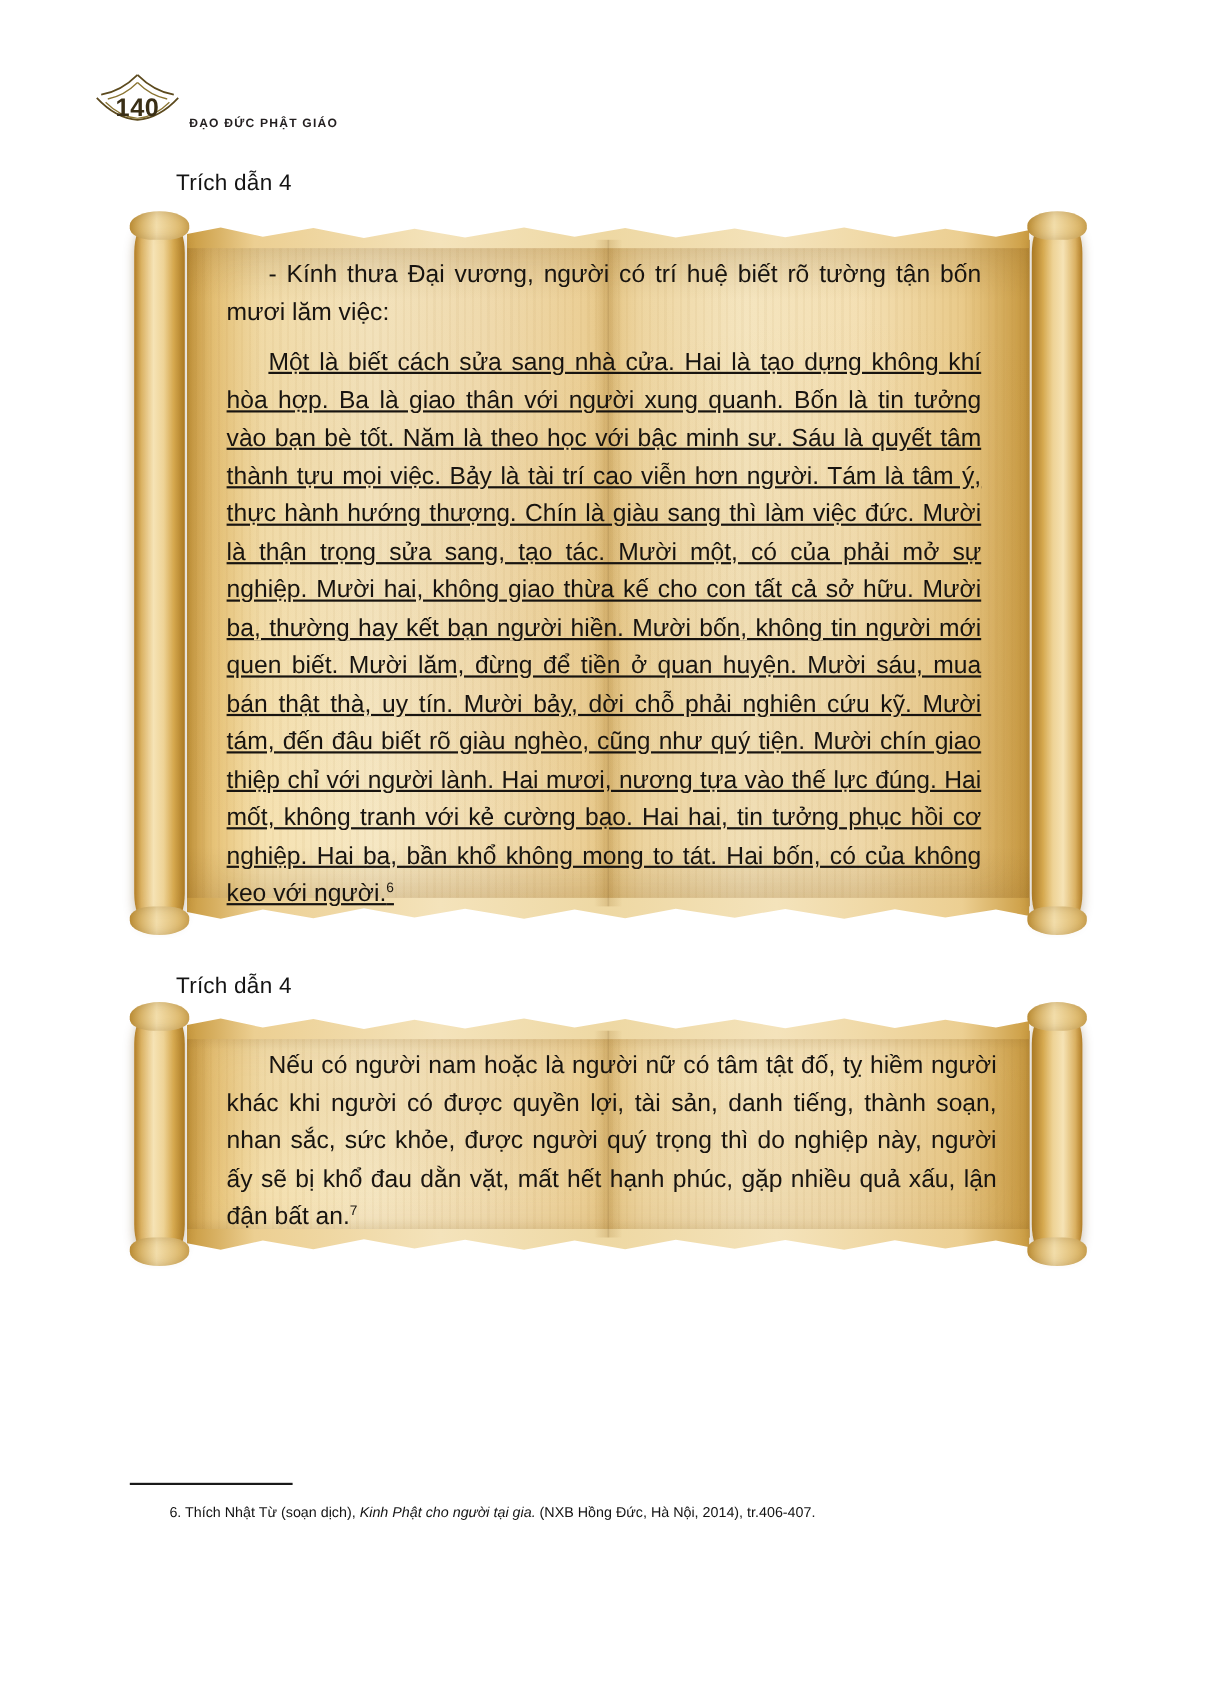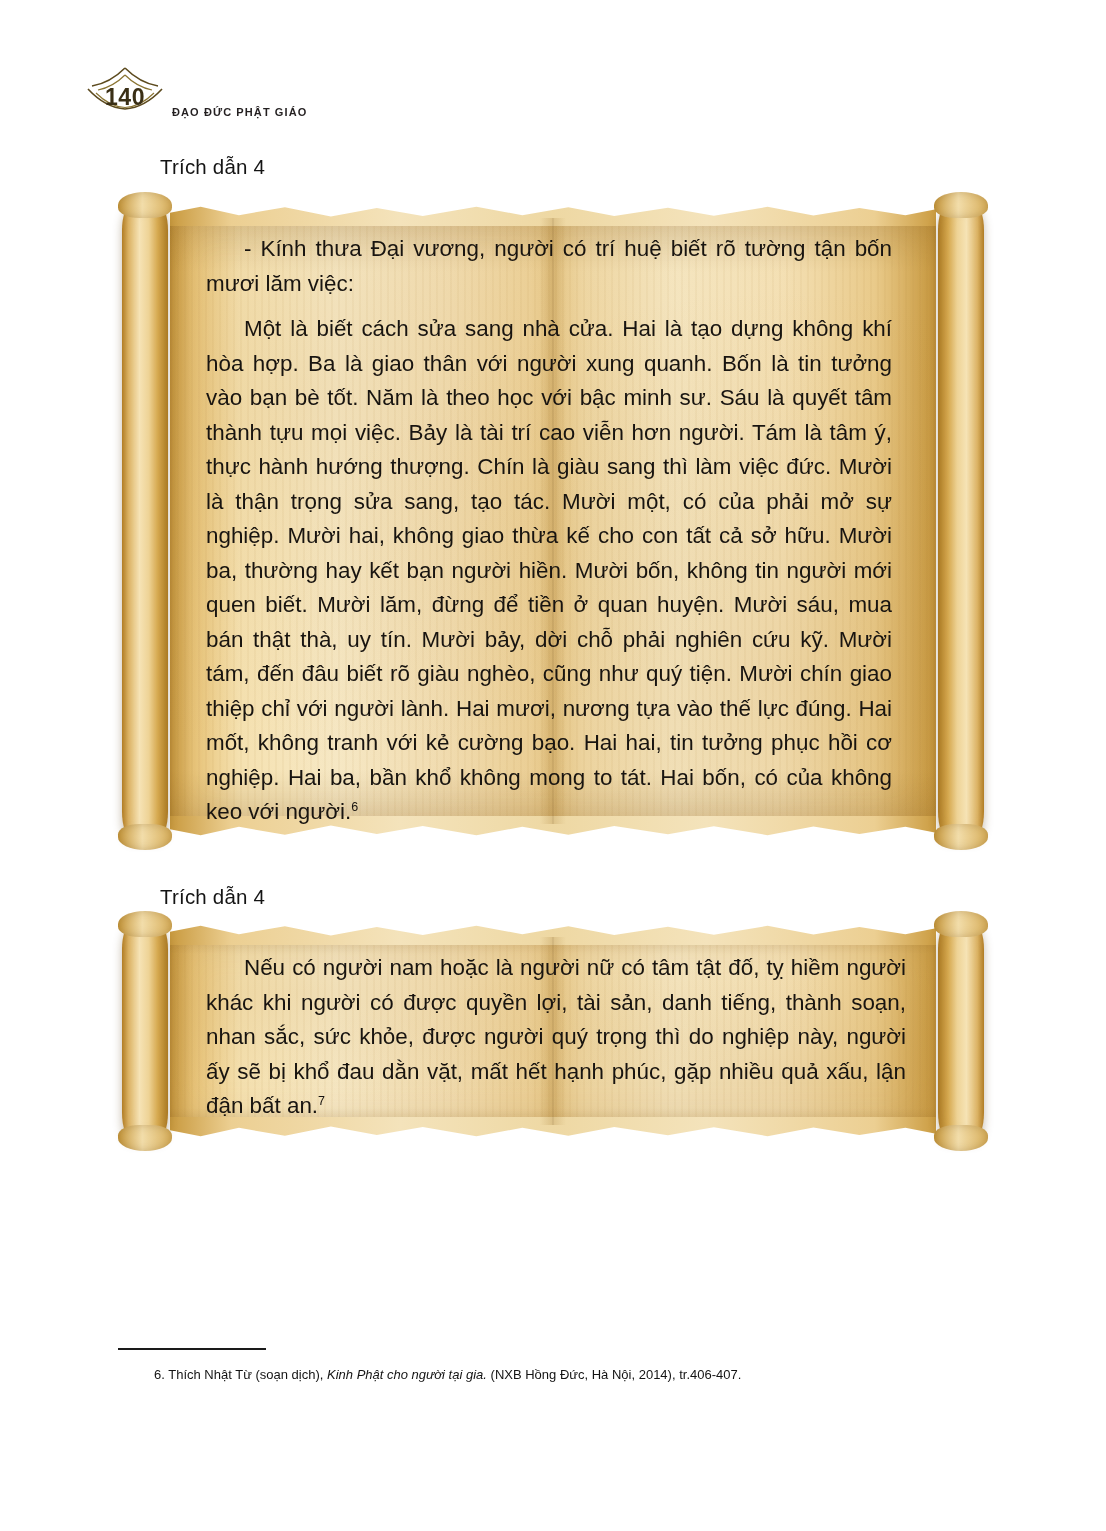--- a/index.html
+++ b/index.html
@@ -188,21 +188,21 @@
     left: 88px;
     right: 96px;
     top: 36px;
     font-size: 22.4px;
     line-height: 34.5px;
     color: #181410;
     text-align: justify;
     text-justify: inter-word;
   }
   .scroll-text p { margin: 0; }
-  .scroll-text p + p { margin-top: 11px; }
+  .scroll-text p + p { margin-top: 11px; text-decoration: underline; }
   .indent { display: inline-block; width: 38px; }
   sup { font-size: 12.5px; vertical-align: super; line-height: 0; }
 
   #scroll-5 .scroll-text { top: 36px; left: 88px; right: 82px; }
 
   
   .footnote-rule {
     position: absolute;
     left: 118px;
     top: 1348px;

